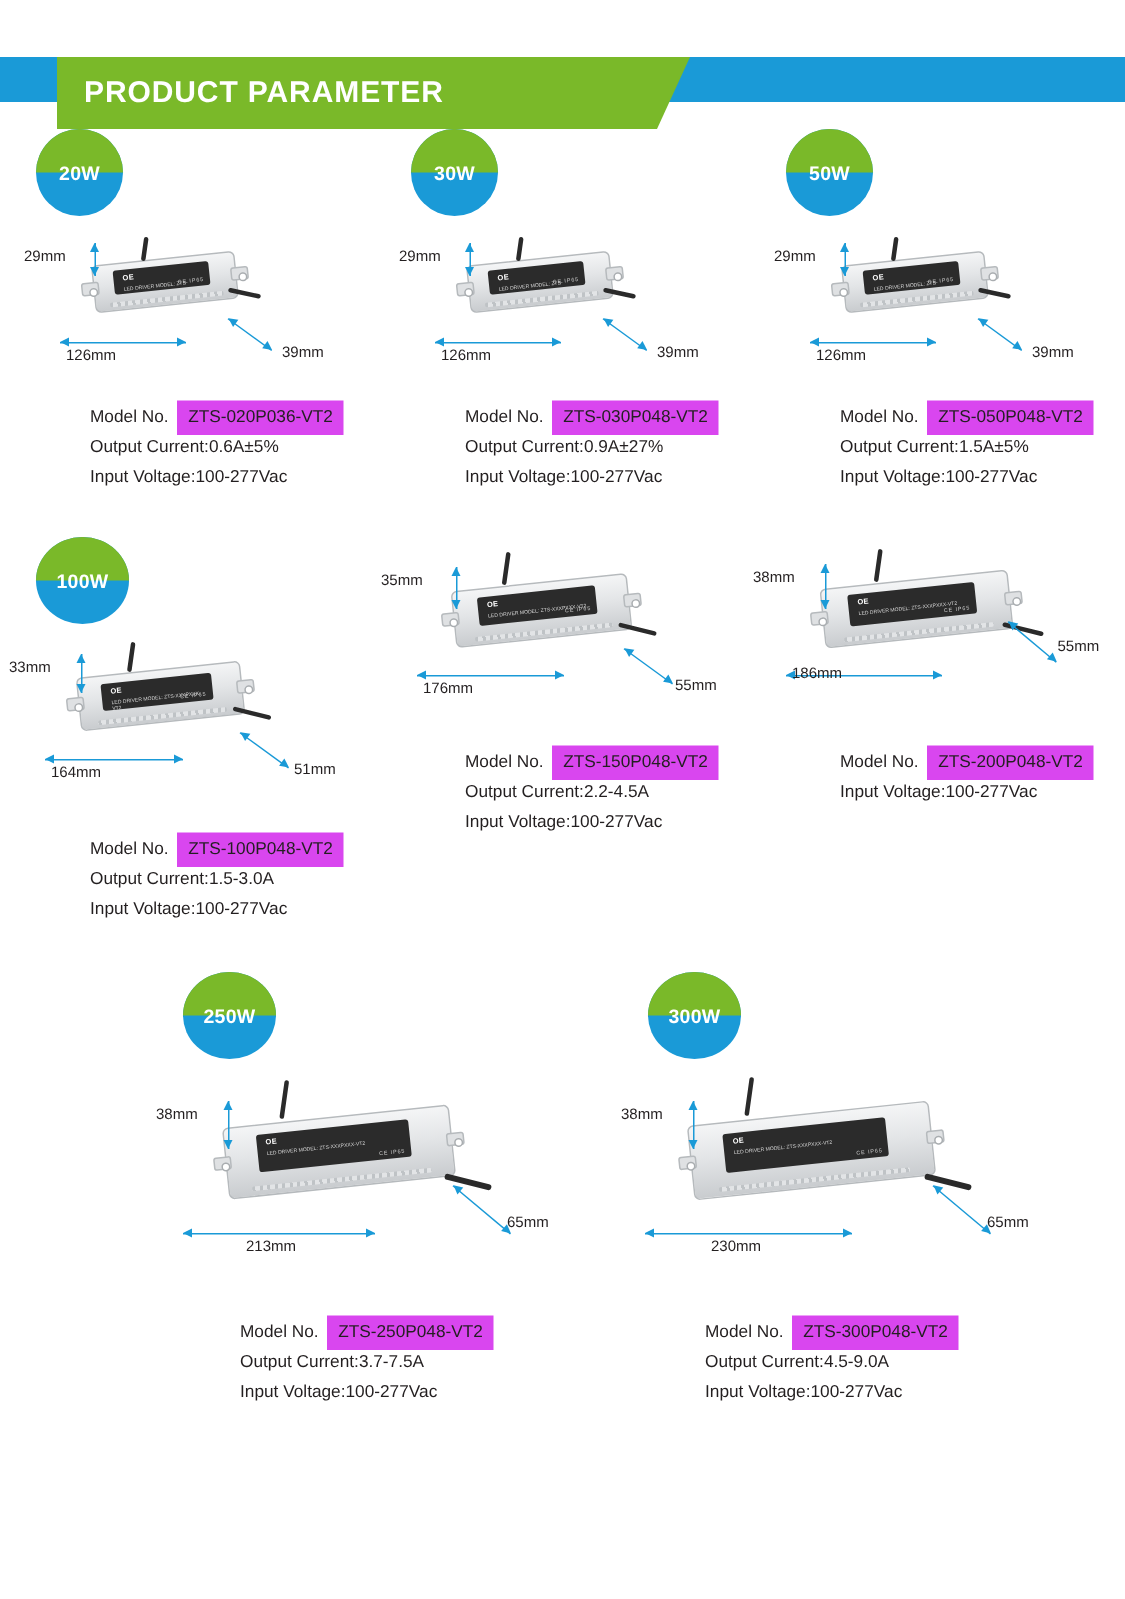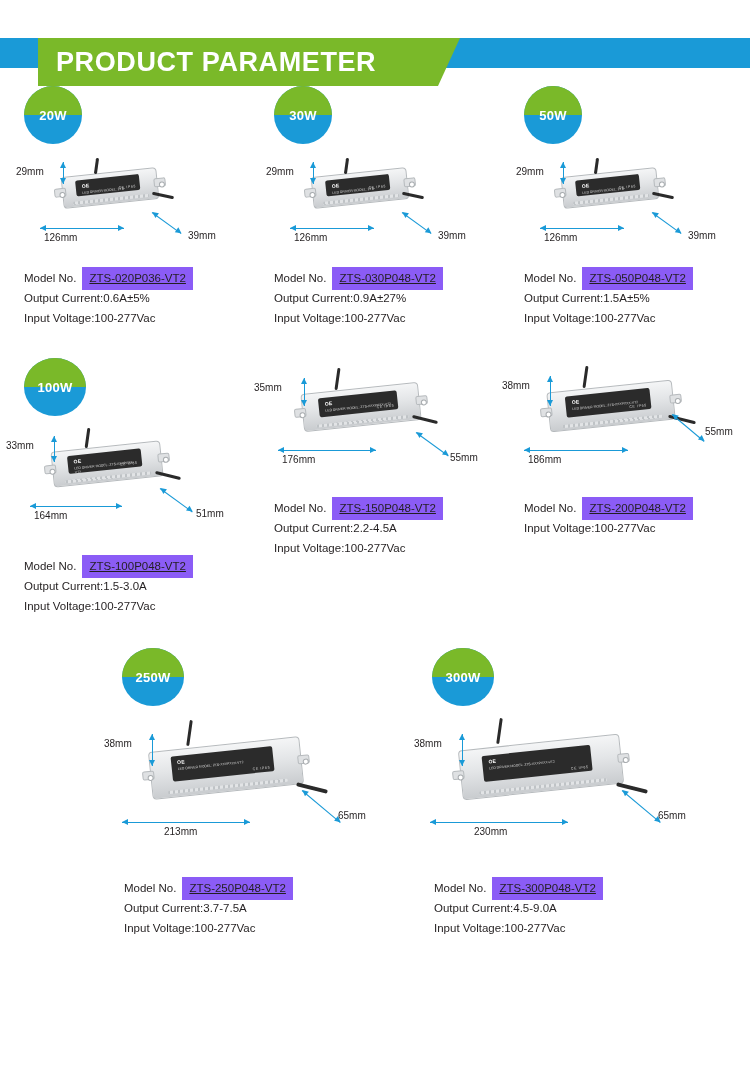--- a/index.html
+++ b/index.html
@@ -39,21 +39,21 @@
     content: "";
     position: absolute;
     right: -22px; top: 0;
     width: 0; height: 0;
     border-top: 48px solid #7ab929;
     border-right: 22px solid transparent;
   }
   .header-title {
     position: absolute;
     left: 56px; top: 26px;
-    font-size: 27px;
+    font-size: 20px;
     font-weight: bold;
     letter-spacing: 0.6px;
     color: #ffffff;
     z-index: 3;
     line-height: 36px;
   }
 
   
   .grid {
     position: relative;
@@ -241,31 +241,30 @@
   .dim-line-d::before { left: 0; border-right: 6px solid #1a9ad7; }
   .dim-line-d::after { right: 0; border-left: 6px solid #1a9ad7; }
 
   
   .specs {
     margin-top: 6px;
     padding-left: 24px;
     font-size: 11.5px;
     line-height: 20px;
   }
-  .spec-row { display: flex; align-items: center; height: 20px; }
+  .spec-row { display: flex; align-items: center; height: 20px; margin-left: 36px; }
   .spec-label { white-space: nowrap; }
   .model-pill {
     display: inline-block;
-    background: #8b5cf6;
+    background: #d946ef;
     color: #231f20;
     padding: 1px 7px 2px 7px;
     margin-left: 6px;
     font-size: 11.5px;
     white-space: nowrap;
-    text-decoration: underline;
   }
   .spec-line { white-space: nowrap; }
 
   .row-gap { height: 30px; }
 </style>
 </head>
 <body>
 
 <div class="header">
   <div class="header-bluebar"></div>
@@ -501,21 +500,21 @@
           <div class="ear left"></div>
           <div class="ear right"></div>
         </div>
         <div class="wire" style="left:84px; top:2px; width:3px; height:22px; transform:rotate(8deg);"></div>
         <div class="wire" style="left:168px; top:54px; width:28px; height:3px; transform:rotate(14deg);"></div>
 
         <div class="dim-label" style="left:2px; top:16px;">38mm</div>
         <div class="dim-line-v" style="left:50px; top:12px; height:30px;"></div>
 
         <div class="dim-line-h" style="left:24px; top:86px; width:104px;"></div>
-        <div class="dim-label" style="left:28px; top:90px;">186mm</div>
+        <div class="dim-label" style="left:28px; top:80px;">186mm</div>
 
         <div class="dim-line-d" style="left:172px; top:50px; width:42px; transform:rotate(40deg);"></div>
         <div class="dim-label" style="left:205px; top:62px;">55mm</div>
       </div>
       <div class="specs">
         <div class="spec-row">
           <span class="spec-label">Model No.</span>
           <span class="model-pill">ZTS-200P048-VT2</span>
         </div>
         <div class="spec-row">

